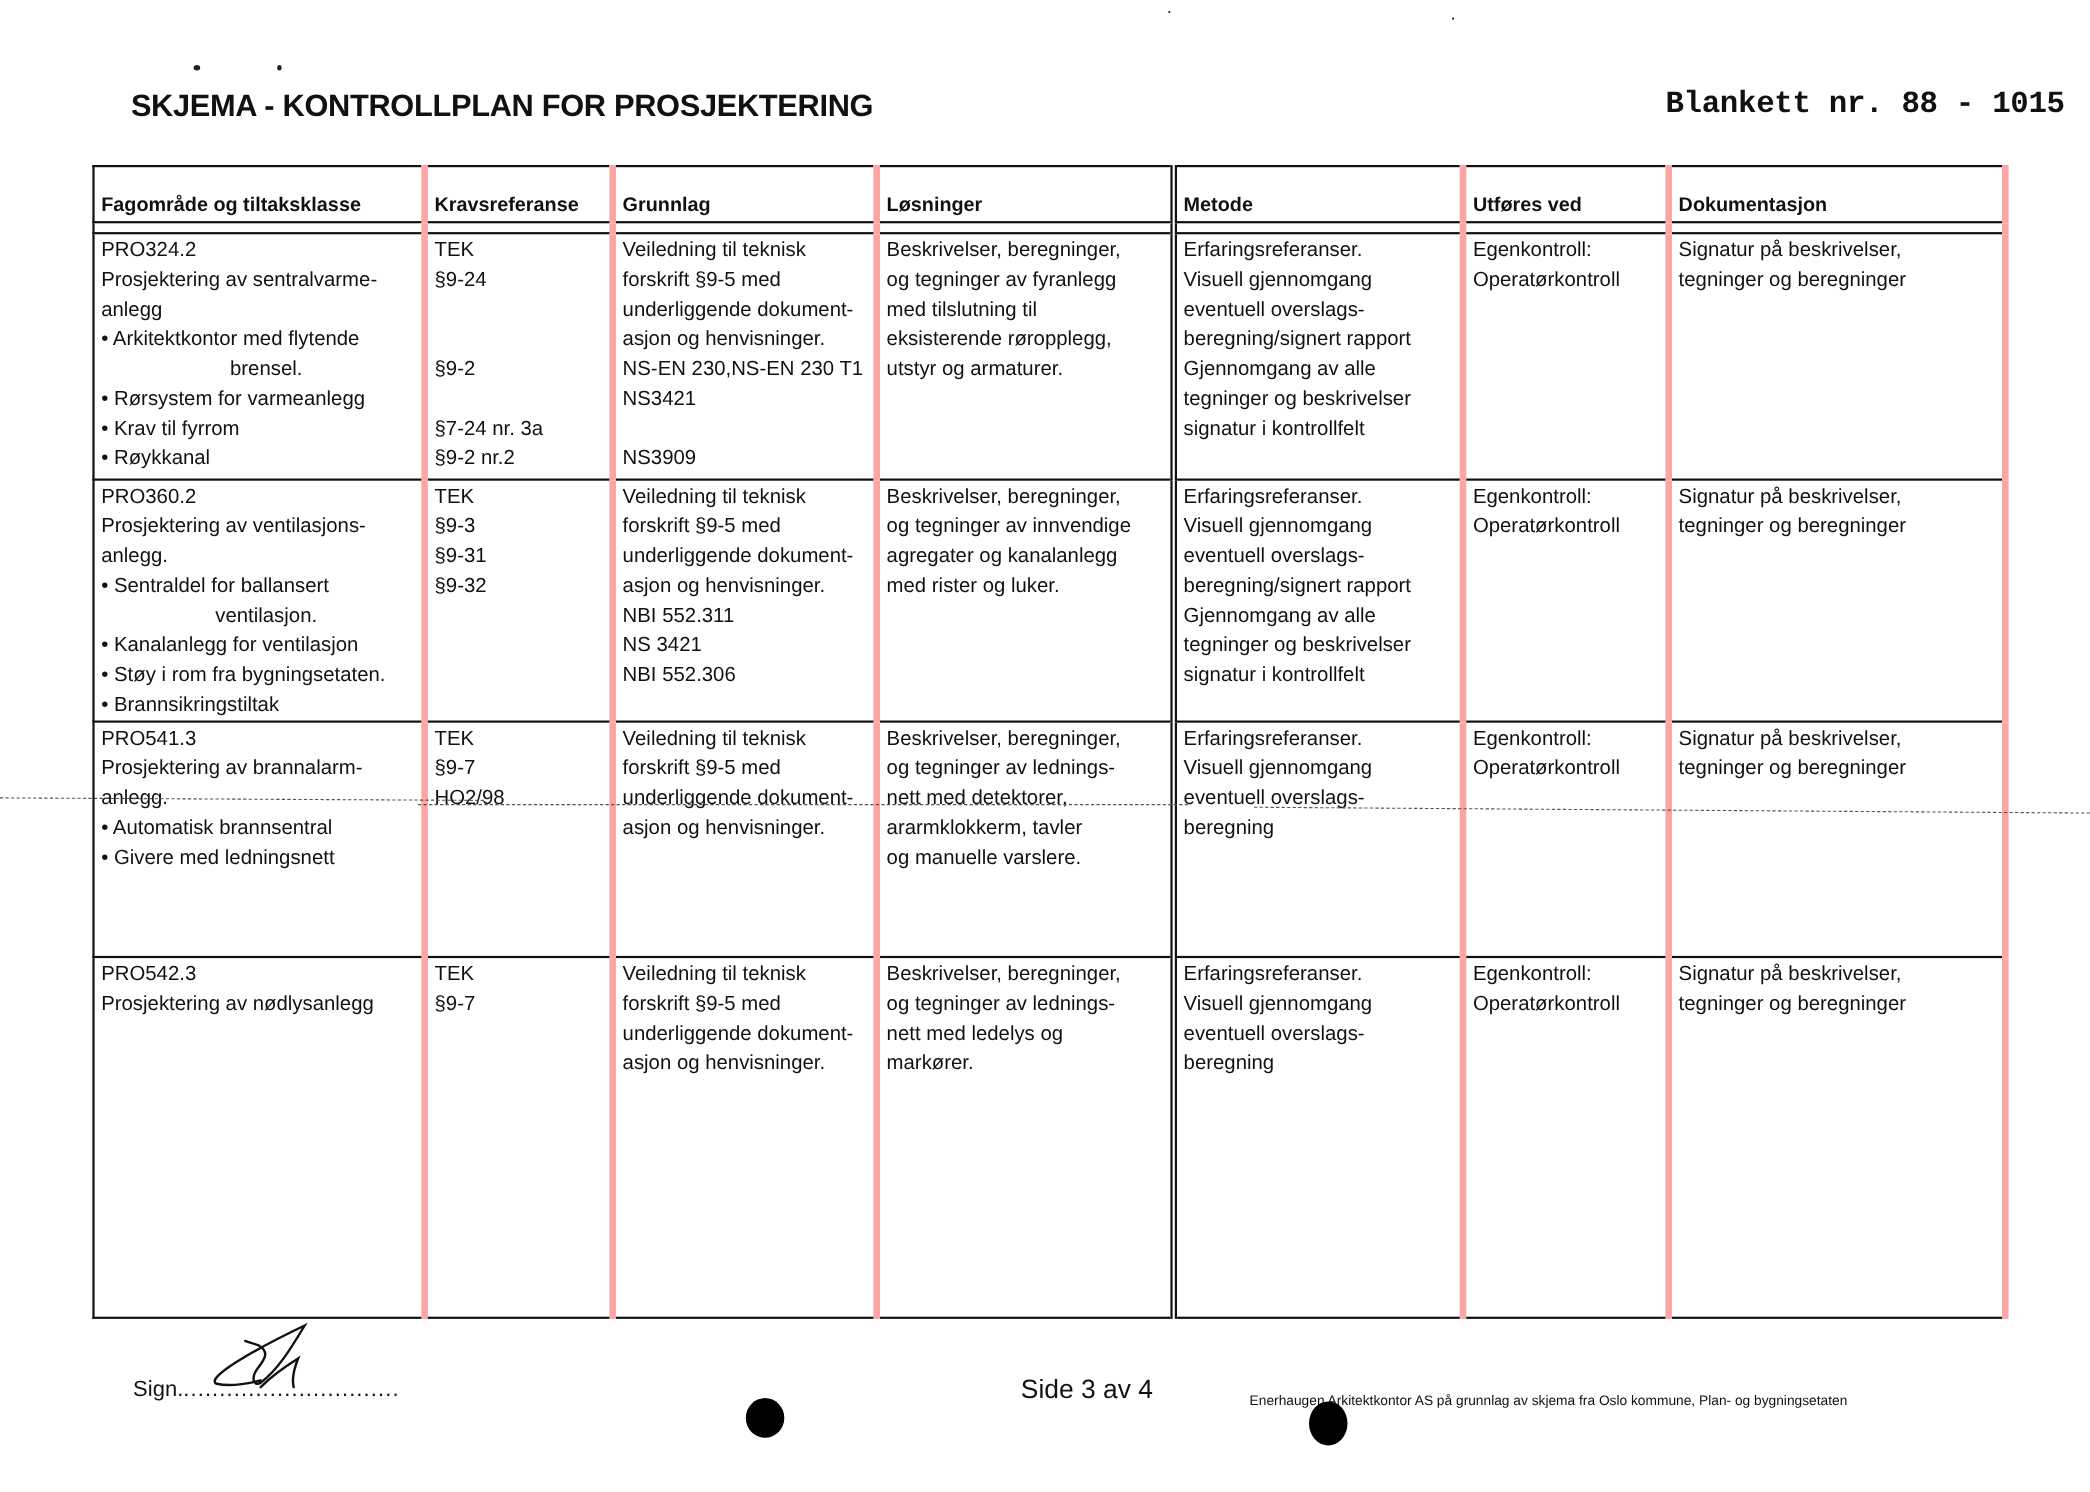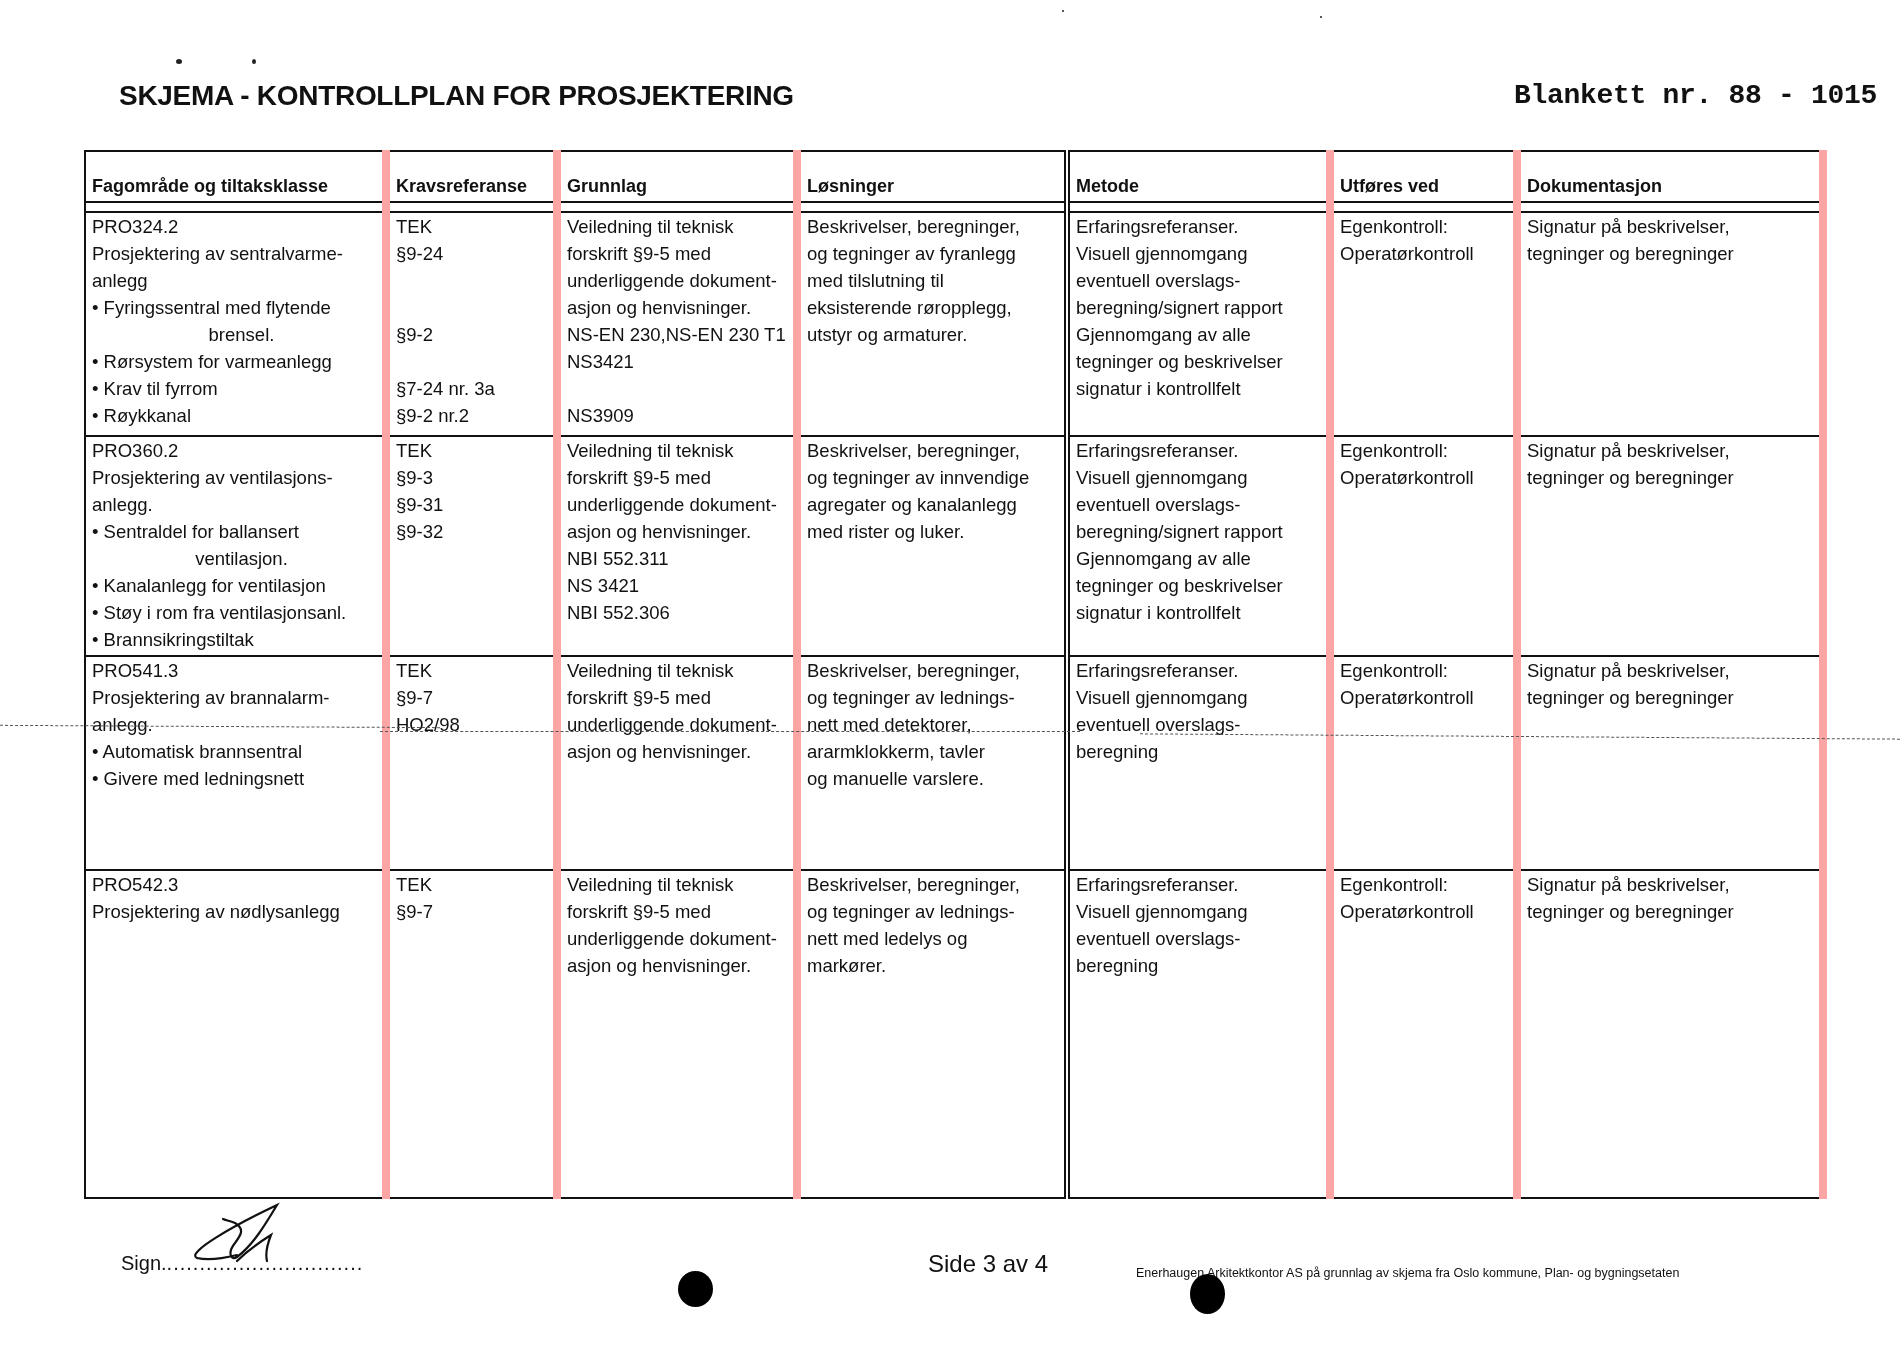--- a/index.html
+++ b/index.html
@@ -6,21 +6,21 @@
   body { width: 1900px; height: 1356px; position: relative; overflow: hidden;
          font-family: "Liberation Sans", sans-serif; color: #111; }
   .title { position: absolute; left: 119px; top: 80px; font-size: 28px; font-weight: bold;
            letter-spacing: -0.3px; }
   .blankett { position: absolute; left: 1514px; top: 80px; font-size: 28px; font-weight: bold;
               letter-spacing: -0.3px; font-family: Liberation Mono, monospace; }
   .speck { position: absolute; background: #222; border-radius: 50%; }
 
   table.plan { position: absolute; left: 84px; top: 150px; width: 1738px;
                border-collapse: collapse; table-layout: fixed; font-size: 18.5px; line-height: 27px; }
-  table.plan th, table.plan td { border-left: 2px solid #111; border-right: 8px solid #fca5a5;
+  table.plan th, table.plan td { border-left: 2px solid #111; border-right: 6px solid #fca5a5;
                vertical-align: top; padding: 0 6px; text-align: left; }
   table.plan thead th { font-weight: bold; height: 48px; vertical-align: bottom; padding-bottom: 1px;
                border-top: 2.5px solid #111; border-bottom: 2px solid #111; font-size: 18px; }
   table.plan tr.sep td { height: 8px; padding: 0; border-bottom: 2px solid #111; }
   table.plan tbody tr.row td { border-bottom: 2px solid #111; }
   table.plan tbody tr.row:last-child td { border-bottom: 2.5px solid #111; }
   table.plan td.dbl, table.plan th.dbl { border-right: 6px double #111; }
   .line { display: block; white-space: nowrap; }
   .indent { padding-left: 15px; text-align: center; }
   .gap { height: 27px; display: block; }
@@ -74,21 +74,21 @@
         <td class="dbl"></td>
         <td></td>
         <td></td>
         <td></td>
     </tr>
   <tr class="row">
         <td style="height: 222px;">
           <span class="line">PRO324.2</span>
           <span class="line">Prosjektering av sentralvarme-</span>
           <span class="line">anlegg</span>
-          <span class="line">• Fyringssentral med flytende</span>
+          <span class="line">• Arkitektkontor med flytende</span>
           <span class="line indent">brensel.</span>
           <span class="line">• Rørsystem for varmeanlegg</span>
           <span class="line">• Krav til fyrrom</span>
           <span class="line">• Røykkanal</span>
         </td>
         <td style="height: 222px;">
           <span class="line">TEK</span>
           <span class="line">§9-24</span>
           <span class="gap"></span>
           <span class="gap"></span>
@@ -133,21 +133,21 @@
         </td>
       </tr>
       <tr class="row">
         <td style="height: 218px;">
           <span class="line">PRO360.2</span>
           <span class="line">Prosjektering av ventilasjons-</span>
           <span class="line">anlegg.</span>
           <span class="line">• Sentraldel for ballansert</span>
           <span class="line indent">ventilasjon.</span>
           <span class="line">• Kanalanlegg for ventilasjon</span>
-          <span class="line">• Støy i rom fra ventilasjonsanl.</span>
+          <span class="line">• Støy i rom fra bygningsetaten.</span>
           <span class="line">• Brannsikringstiltak</span>
         </td>
         <td style="height: 218px;">
           <span class="line">TEK</span>
           <span class="line">§9-3</span>
           <span class="line">§9-31</span>
           <span class="line">§9-32</span>
         </td>
         <td style="height: 218px;">
           <span class="line">Veiledning til teknisk</span>

